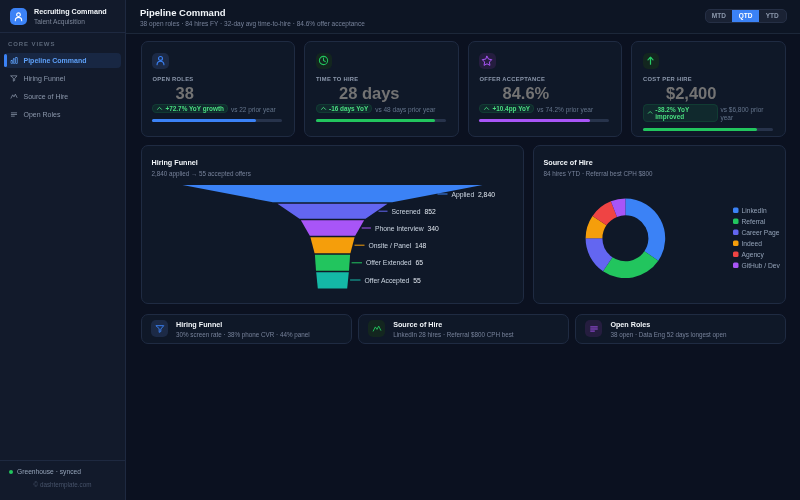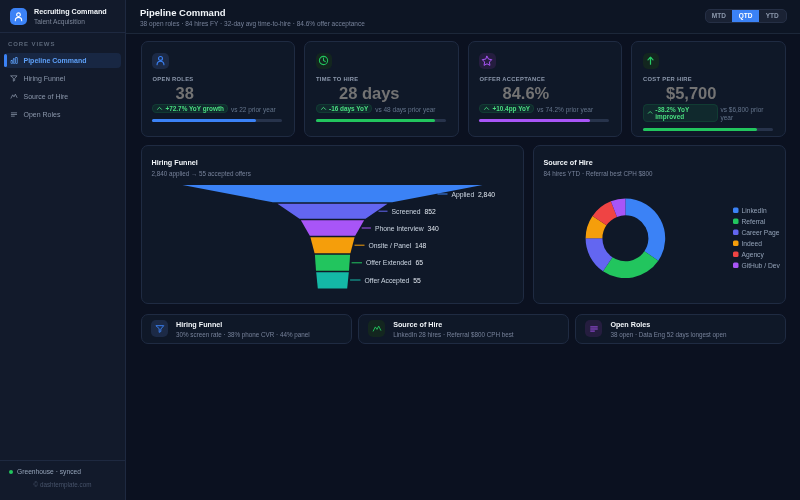--- a/index.html
+++ b/index.html
@@ -177,21 +177,21 @@
 </div>
 
 <div class="card kpi" style="left:631px;">
   <div class="kpi-icon" style="background:#13261f;">
     <svg width="11" height="11" viewBox="0 0 24 24" fill="none" stroke="#27ca65" stroke-width="2.6" stroke-linecap="round" stroke-linejoin="round">
         <line x1="12" y1="20" x2="12" y2="5"></line>
         <polyline points="6.5 10.5 12 5 17.5 10.5"></polyline>
       </svg>
   </div>
   <div class="kpi-label">COST PER HIRE</div>
-  <div class="kpi-value">$5,700</div>
+  <div class="kpi-value">$2,400</div>
   <div class="kpi-meta">
     <div class="pill" style="white-space:normal; width:75px; flex:0 0 75px; height:auto; padding-top:1px; padding-bottom:1px; line-height:1.1;">
         <svg width="7" height="7" viewBox="0 0 24 24" fill="none" stroke="#4ade80" stroke-width="3" stroke-linecap="round" stroke-linejoin="round">
           <polyline points="5 15 12 8 19 15"></polyline>
         </svg>
         <span>-38.2% YoY improved</span>
       </div>
     <div class="vs" style="white-space:normal; width:46px;">vs $6,800 prior year</div>
   </div>
   <div class="bar" style="top:85.5px;">

